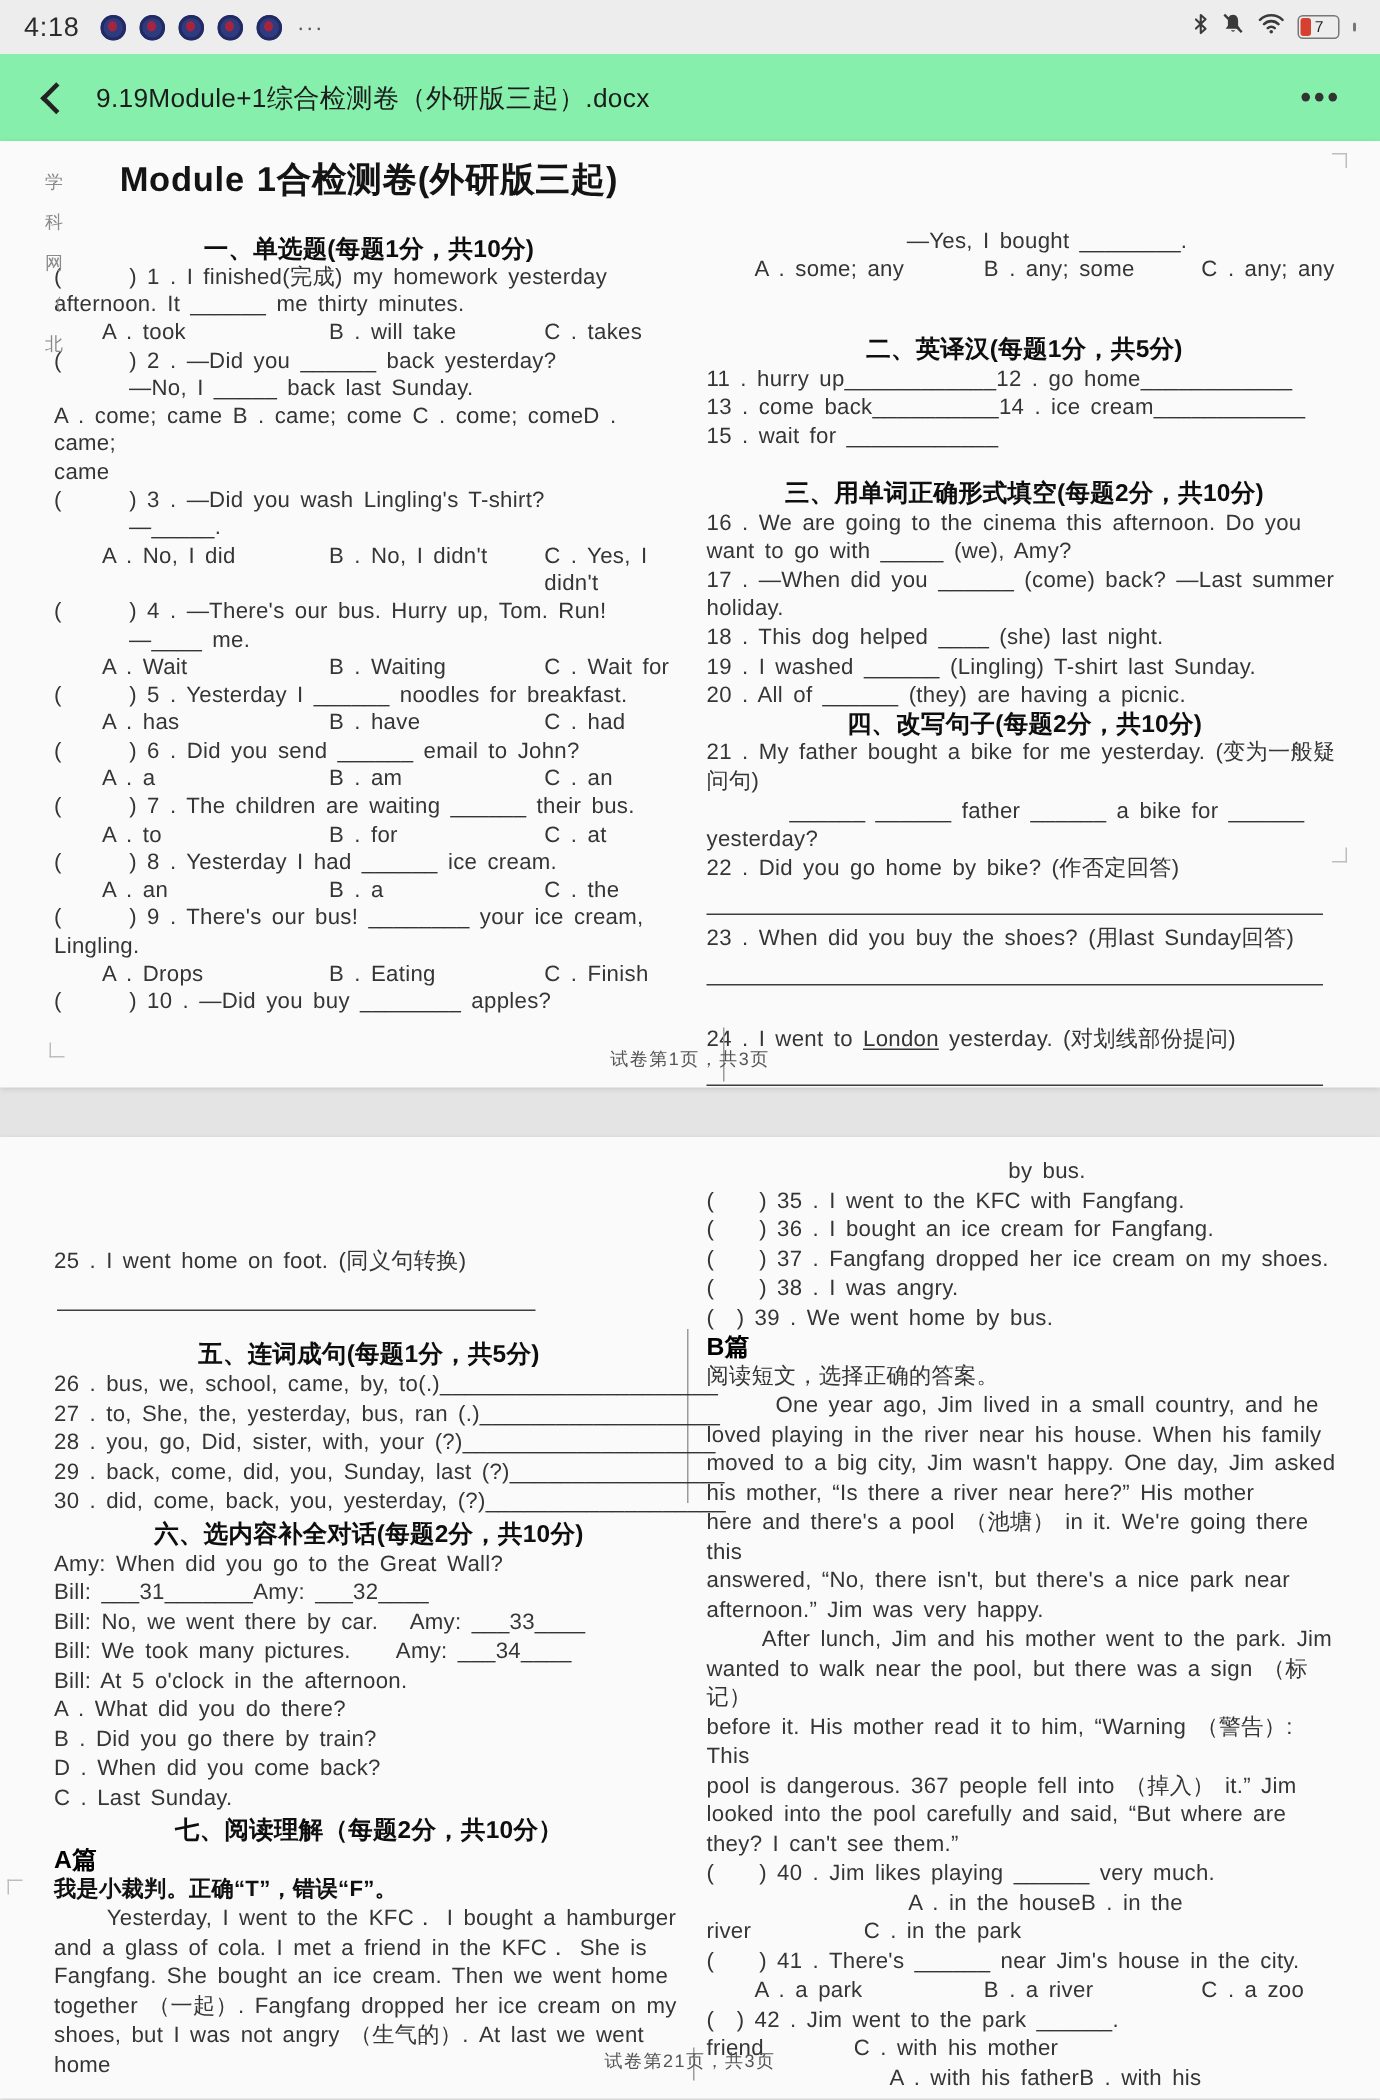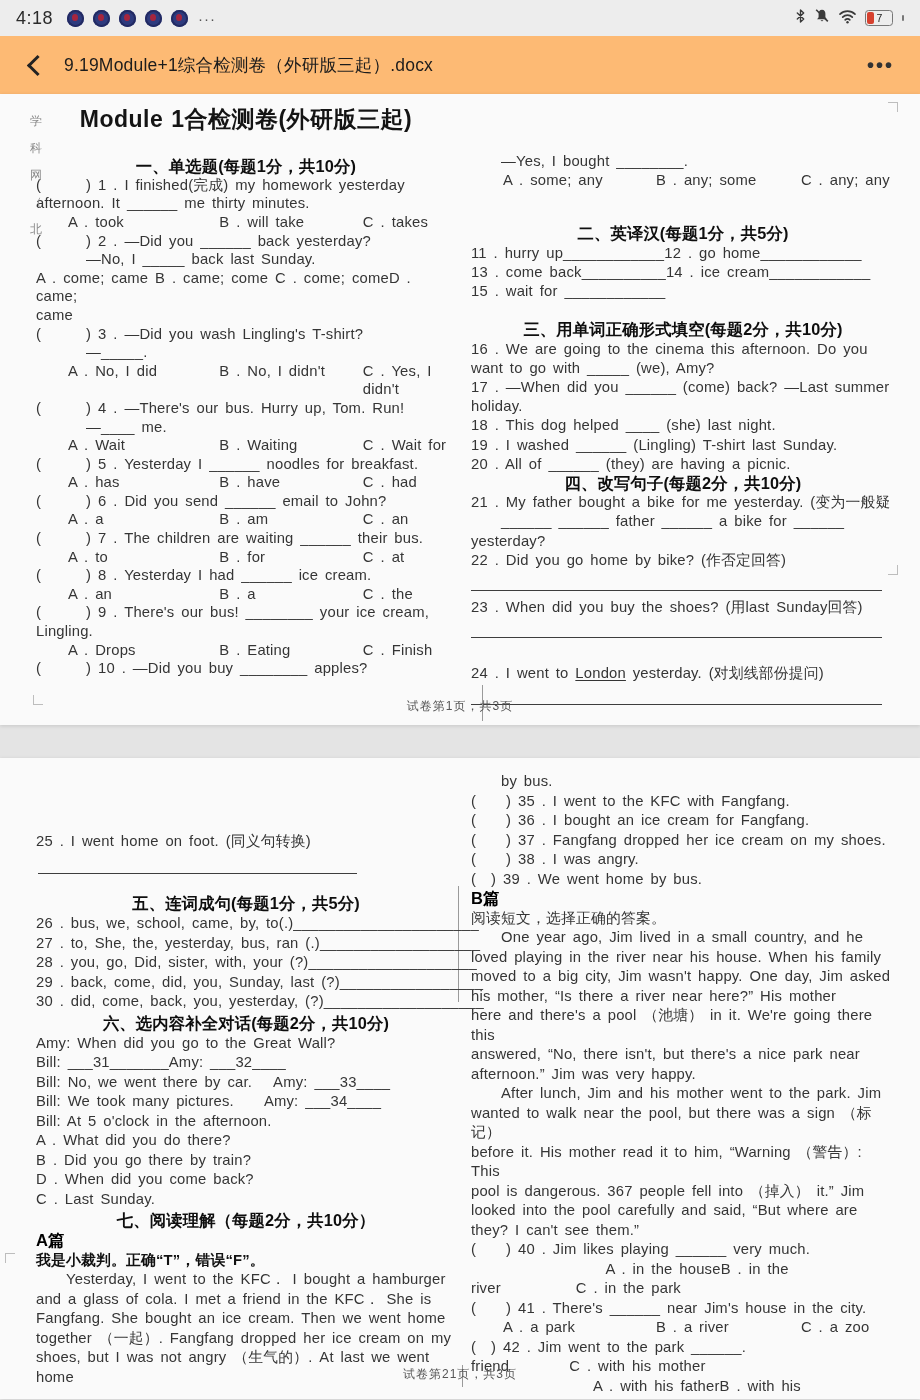--- a/index.html
+++ b/index.html
@@ -10,21 +10,21 @@
   .noti-wrap{display:flex;gap:9px;align-items:center;}
   .noti{width:17px;height:17px;border-radius:50%;background:#2e3b7e;position:relative;box-shadow:inset 0 0 0 2px #222a63;}
   .noti::after{content:"";position:absolute;left:5px;top:4px;width:6px;height:7px;border-radius:50%;background:#b23;opacity:.85;}
   .sb-more{font-size:15px;color:#555;margin-left:10px;letter-spacing:1px;}
   .sb-right{margin-left:auto;display:flex;align-items:center;gap:8px;}
   .battery{position:relative;width:26px;height:14px;border:1.6px solid #777;border-radius:3.5px;display:flex;align-items:center;}
   .bat-fill{position:absolute;left:1px;top:1px;bottom:1px;width:7px;background:#d6412f;border-radius:2px;}
   .bat-num{position:relative;z-index:1;font-size:10.5px;color:#222;margin-left:11px;}
   .bat-nub{width:2.5px;height:6px;background:#777;border-radius:1px;margin-left:1px;}
   
-  .titlebar{height:58px;display:flex;align-items:center;padding:0 26px;background:#fdba74;}
+  .titlebar{height:58px;display:flex;align-items:center;padding:0 26px;background:#86efac;}
   .back-btn{width:26px;height:26px;display:flex;align-items:center;cursor:pointer;}
   .chev{display:inline-block;width:12px;height:12px;border-left:3px solid #222;border-bottom:3px solid #222;transform:rotate(45deg);margin-left:4px;}
   .doc-title{font-size:17.5px;color:#1c1c1c;font-weight:500;margin-left:12px;letter-spacing:.2px;}
   .tb-more{margin-left:auto;font-size:20px;color:#333;letter-spacing:2px;font-weight:bold;cursor:pointer;}
   
   .page{position:relative;background:#fafafa;box-shadow:0 1px 4px rgba(0,0,0,.13);
     padding:14px 25px 0 36px;overflow:hidden;}
   .page1{height:617px;}
   .page2{height:627px;}
   .page-gap{height:33px;background:#e4e4e4;}
@@ -37,21 +37,21 @@
   .ln{font-size:14.8px;color:#353535;word-spacing:2.5px;letter-spacing:.2px;}
   .page1 .col-l .ln{line-height:18.6px;min-height:18.6px;}
   .page1 .col-r .ln{line-height:19.2px;min-height:19.2px;}
   .page2 .ln{line-height:19.5px;min-height:19.5px;}
   .ln.title{font-size:23px;font-weight:bold;color:#141414;text-align:center;
     line-height:30px;min-height:30px;margin:2px 0 10px;letter-spacing:.5px;word-spacing:1px;}
   .ln.h{font-weight:bold;font-size:16.3px;color:#0e0e0e;text-align:center;
     line-height:22px;min-height:22px;word-spacing:0;}
   .ln.b{font-weight:bold;color:#111;}
   .ln.cb{font-weight:bold;color:#000000;text-align:left;font-size:16.5px;}
-  .ln.i{padding-left:30px;}
+  .ln.i{padding-left:30px;text-align:center;}
   .ln.i2{padding-left:50px;}
   .ln.o3{display:flex;padding-left:32px;}
   .ln.o3 span{flex:none;}
   .ln.o3 span:nth-child(1){width:39%;}
   .ln.o3 span:nth-child(2){width:37%;}
   .ln.o3 span:nth-child(3){width:24%;}
   .ln.sp{display:flex;justify-content:center;padding-left:32px;padding-right:4px;}
   .ln.bl{border-bottom:1.5px solid #3d3d3d;height:20px;width:97%;margin-bottom:7px;}
   .ln.bl2{border-bottom:1.5px solid #3d3d3d;height:18px;width:76%;margin:2px 0 4px 2px;}
   .ln.gap{height:14px;min-height:14px;}
@@ -212,20 +212,21 @@
         <div class="ln h">三、用单词正确形式填空(每题2分，共10分)</div>
         <div class="ln t">16 . We are going to the cinema this afternoon. Do you</div>
         <div class="ln t">want to go with _____ (we), Amy?</div>
         <div class="ln t">17 . —When did you ______ (come) back? —Last summer</div>
         <div class="ln t">holiday.</div>
         <div class="ln t">18 . This dog helped ____ (she) last night.</div>
         <div class="ln t">19 . I washed ______ (Lingling) T-shirt last Sunday.</div>
         <div class="ln t">20 . All of ______ (they) are having a picnic.</div>
         <div class="ln h">四、改写句子(每题2分，共10分)</div>
         <div class="ln t">21 . My father bought a bike for me yesterday. (变为一般疑</div>
+        <div class="ln t">问句)</div>
         <div class="ln i">______ ______ father ______ a bike for ______</div>
         <div class="ln t">yesterday?</div>
         <div class="ln t">22 . Did you go home by bike? (作否定回答)</div>
         <div class="ln bl"></div>
         <div class="ln t">23 . When did you buy the shoes? (用last Sunday回答)</div>
         <div class="ln bl"></div>
         <div class="ln gap"></div>
         <div class="ln t">24 . I went to <u>London</u> yesterday. (对划线部份提问)</div>
         <div class="ln bl"></div>
       </div>

